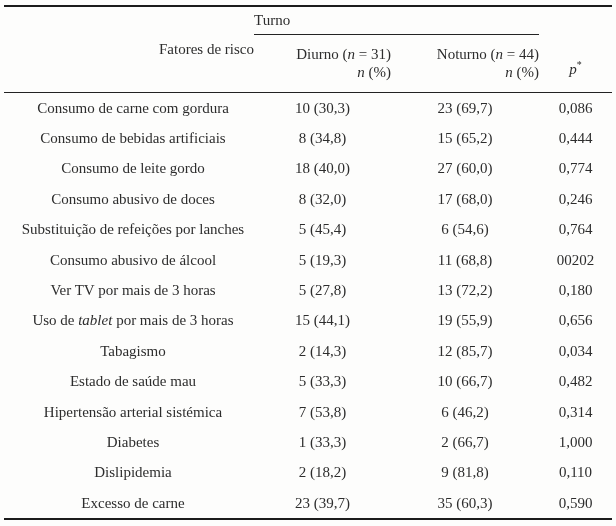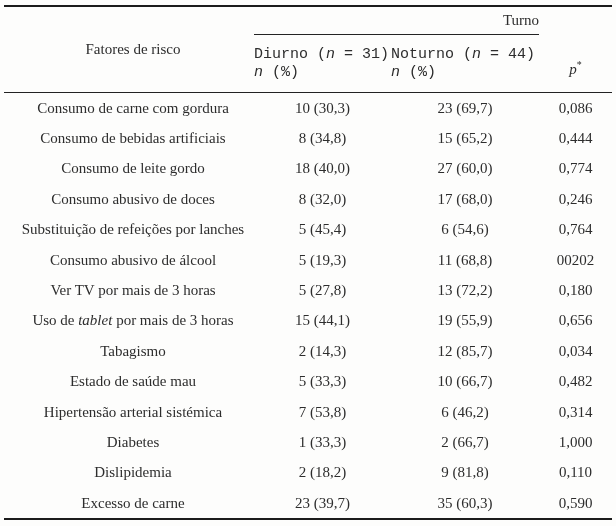--- a/index.html
+++ b/index.html
@@ -34,36 +34,35 @@
   col.c-p       { width: 73px;  }
 
   thead { border-bottom: 1.7px solid #232323; }
 
   th {
     font-weight: normal;
     font-size: 15px;
     padding: 0;
   }
   th.factors {
-    text-align: center;
+    text-align: right;
     padding-left: 8px;
     vertical-align: middle;
   }
   th.spanner {
     height: 27px;
-    text-align: right;
+    text-align: left;
     vertical-align: middle;
     border-bottom: 1.2px solid #242424;
   }
   th.subhead {
     height: 57px;
-    text-align: left;
+    text-align: right;
     vertical-align: middle;
     line-height: 17.5px;
-    font-family: Liberation Mono, monospace;
   }
   th.pcol {
     text-align: center;
     vertical-align: bottom;
     padding-bottom: 14px;
   }
   th.pcol sup {
     font-size: 10px;
     font-style: normal;
     vertical-align: super;

